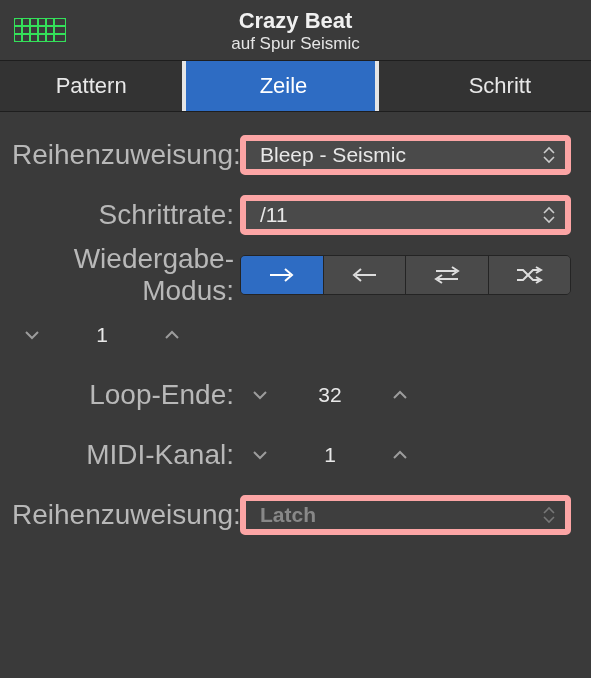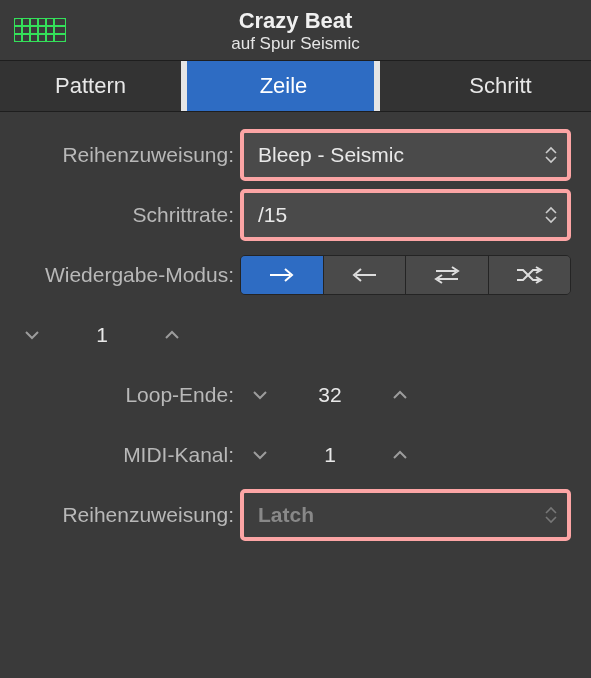--- a/index.html
+++ b/index.html
@@ -44,49 +44,49 @@
     border-bottom: 1px solid #1e1e1e;
     background: #333333;
   }
   .tab {
     flex: 1;
     text-align: center;
     padding: 12px 0;
     font-size: 22px;
     color: #e8e8e8;
     cursor: pointer;
-    border-right: 6px solid #e5e5e5;
+    border-right: 4px solid #e5e5e5;
   }
   .tab:last-child { border-right: none; margin-left: 30px; }
   .tab.active {
     background: #2e6cc3;
     color: #ffffff;
     padding-left: 6px;
   }
   .content {
     padding: 22px 20px 20px 12px;
   }
   .row {
     display: flex;
     align-items: center;
     margin-bottom: 18px;
     height: 42px;
   }
   .label {
     width: 228px;
     text-align: right;
-    font-size: 21px;
+    font-size: 28px;
     color: #b8b8b8;
     padding-right: 6px;
   }
   .select {
     flex: 1;
-    height: 52px;
+    height: 40px;
     background: #4a4a4a;
-    border: 4px solid #fca5a5;
+    border: 6px solid #fca5a5;
     border-radius: 5px;
     display: flex;
     align-items: center;
     justify-content: space-between;
     padding: 0 10px 0 14px;
     font-size: 21px;
     color: #e8e8e8;
     cursor: pointer;
   }
   .select.dim { color: #888; background:#3e3e3e;font-weight:bold; }
@@ -172,21 +172,21 @@
               <path d="M1 7 L6 2 L11 7" fill="none" stroke="#ccc" stroke-width="1.6"></path>
               <path d="M1 11 L6 16 L11 11" fill="none" stroke="#ccc" stroke-width="1.6"></path>
             </svg>
         </span>
       </div>
     </div>
 
     <div class="row">
       <div class="label">Schrittrate:</div>
       <div class="select">
-        <span>/15</span>
+        <span>/11</span>
         <span>
           <svg width="12" height="18" viewBox="0 0 12 18">
               <path d="M1 7 L6 2 L11 7" fill="none" stroke="#ccc" stroke-width="1.6"></path>
               <path d="M1 11 L6 16 L11 11" fill="none" stroke="#ccc" stroke-width="1.6"></path>
             </svg>
         </span>
       </div>
     </div>
 
     <div class="row">

